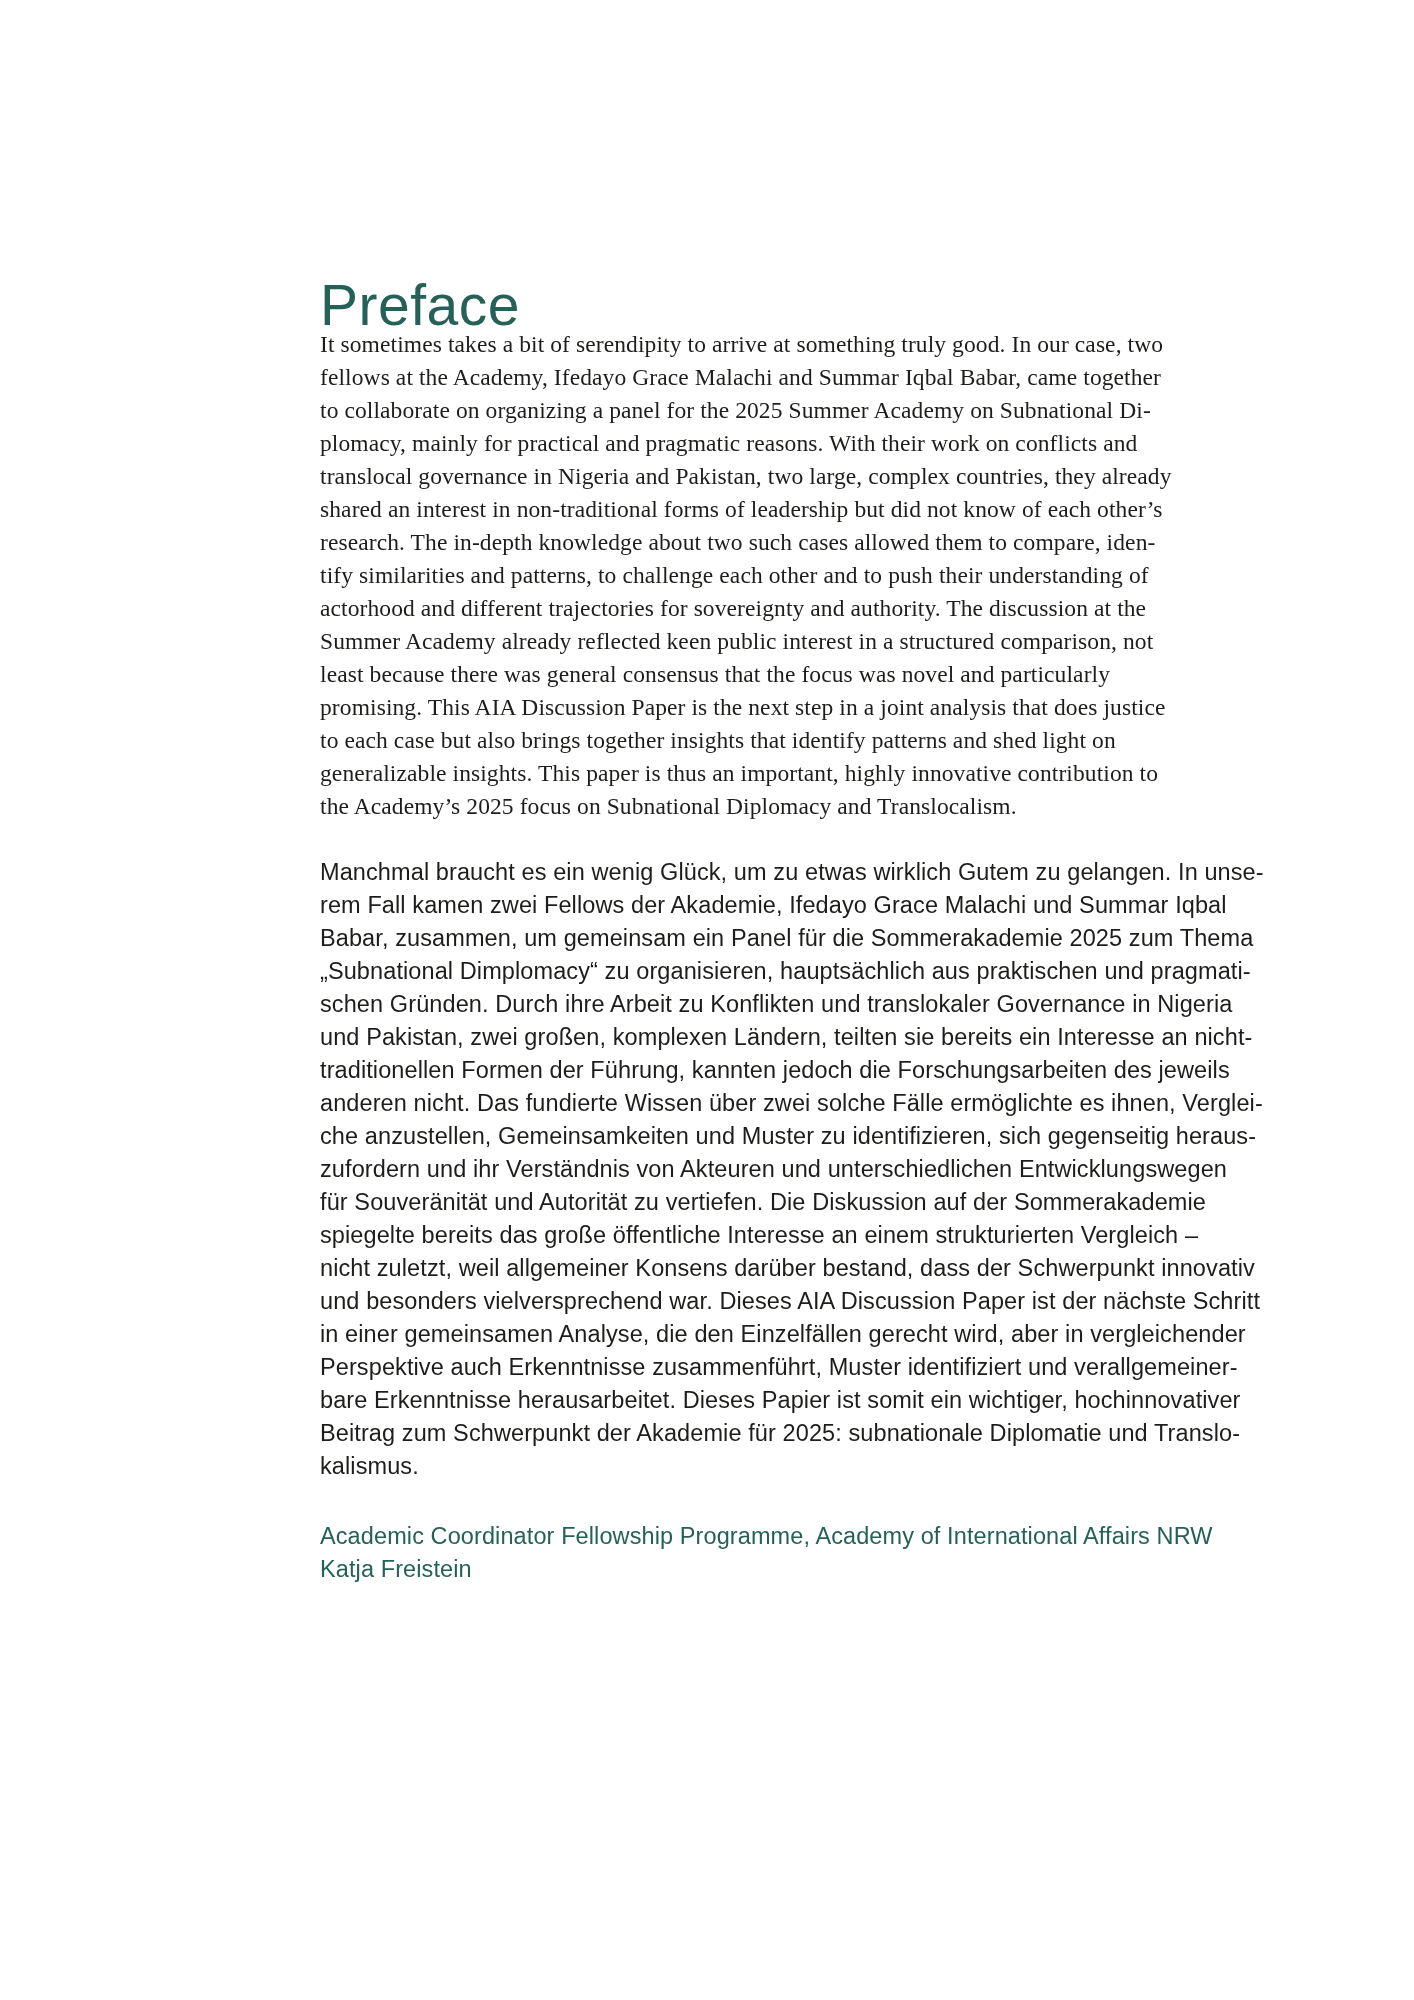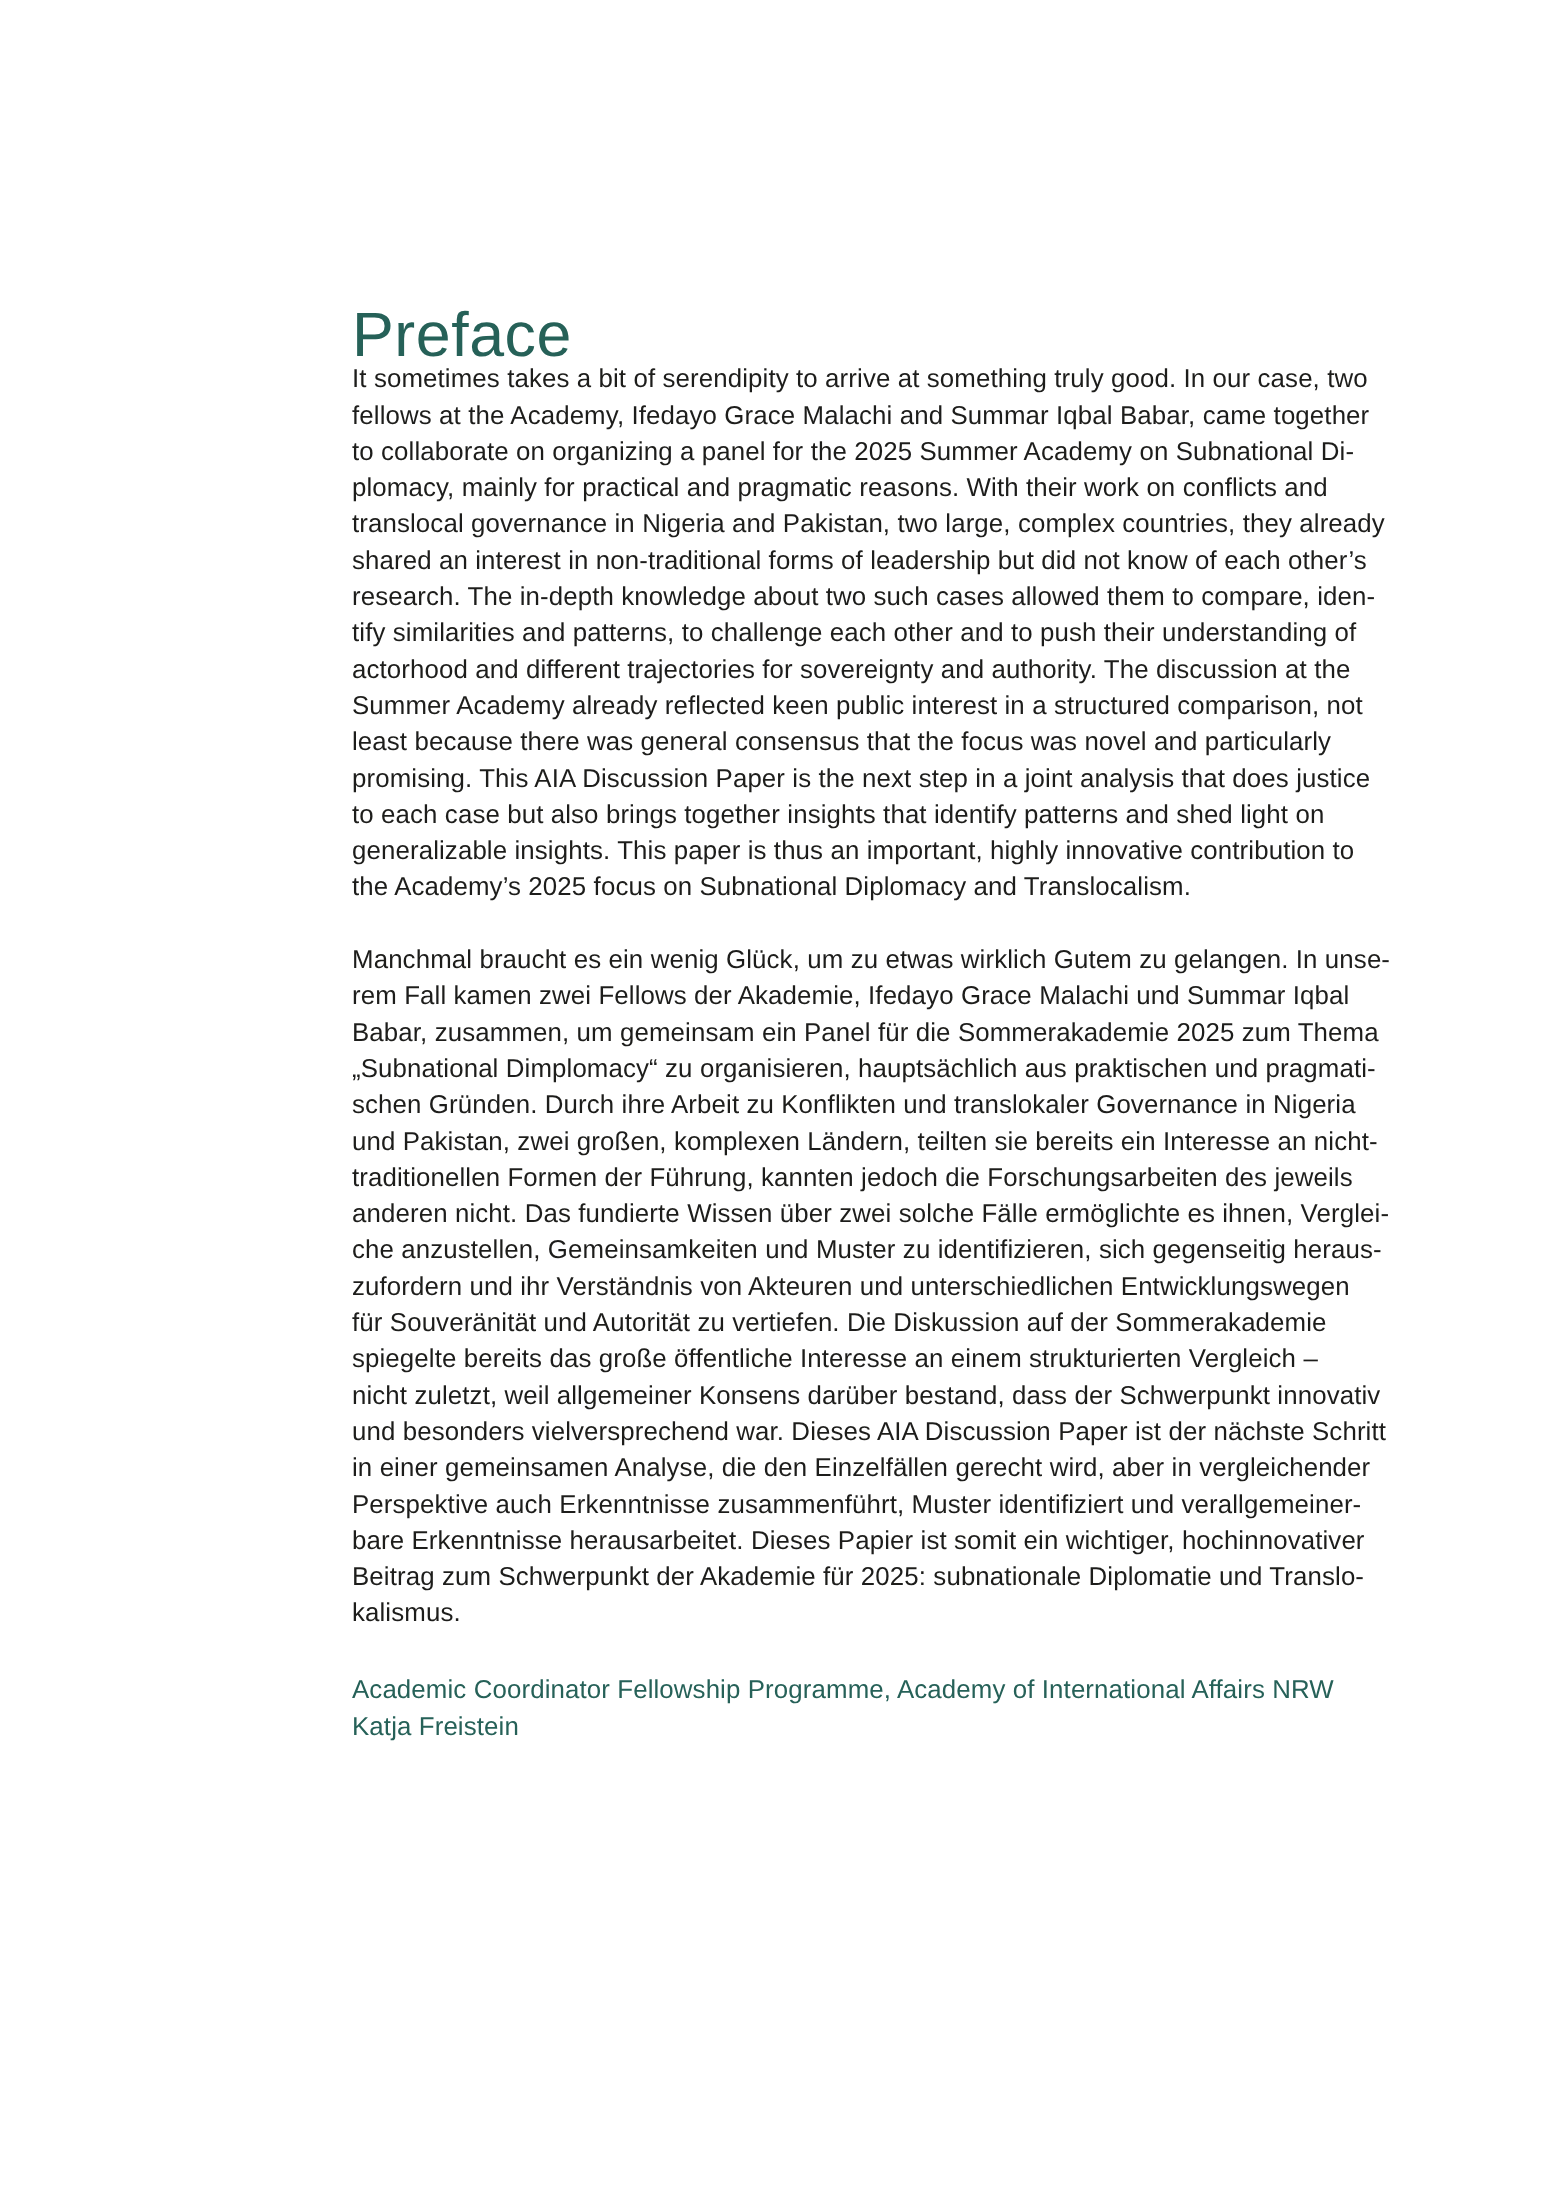--- a/index.html
+++ b/index.html
@@ -32,21 +32,21 @@
   .para {
     position: absolute;
     left: 320px;
     width: 1010px;
     font-size: 23.5px;
     line-height: 33px;
     color: var(--body-text, #1d1d1b);
     white-space: pre-line;
     letter-spacing: 0.1px;
   }
-  .para-en { top: 328px; }
+  .para-en { top: 328px; font-family: Liberation Serif, serif; }
   .para-de { top: 856px; }
   .signature {
     position: absolute;
     left: 320px;
     top: 1520px;
     font-size: 23.5px;
     line-height: 33px;
     color: var(--accent, #266158);
     letter-spacing: 0.1px;
   }

